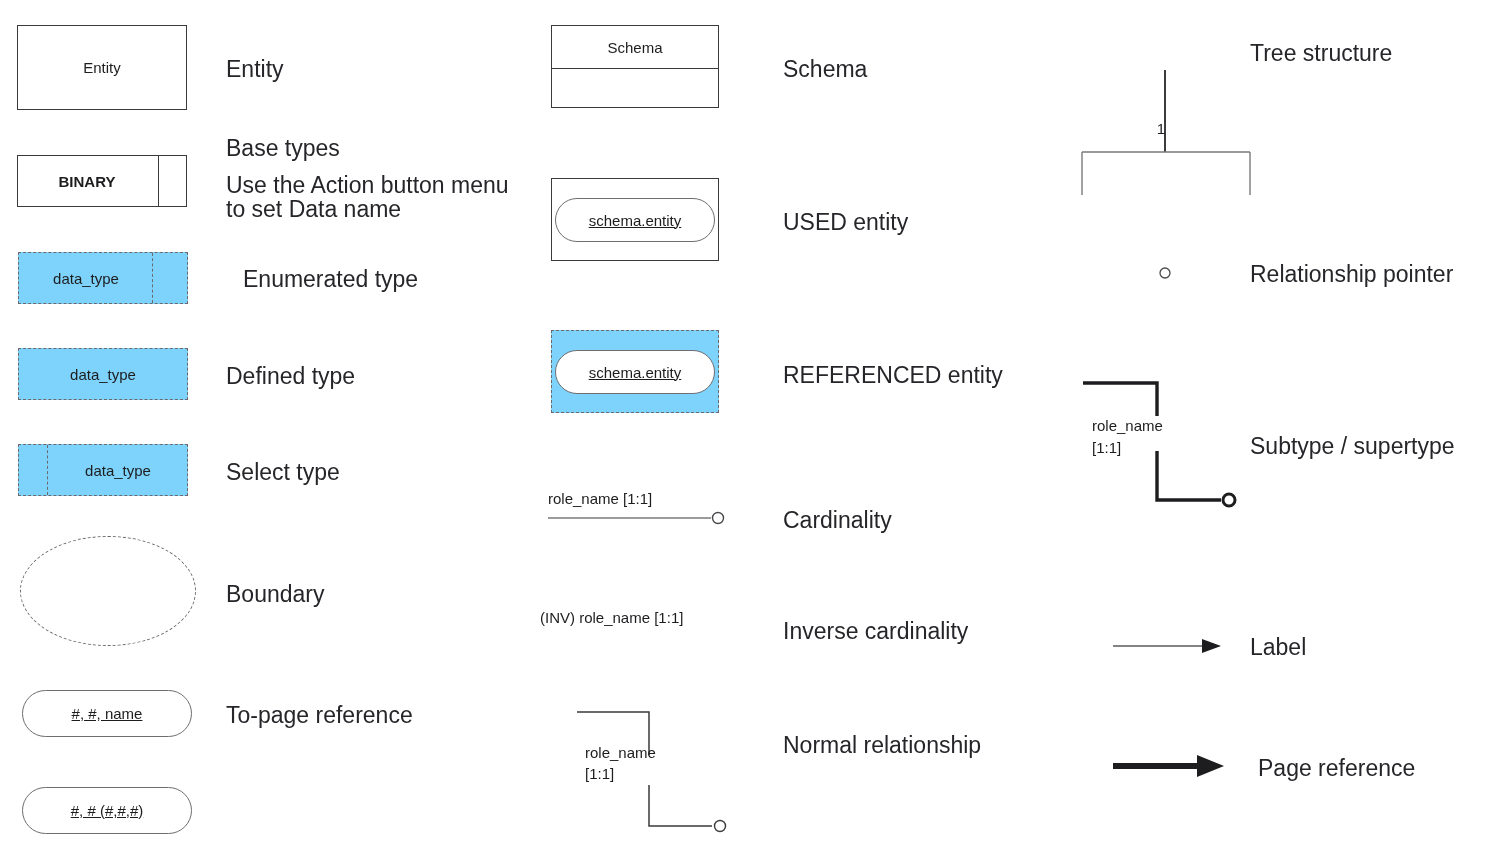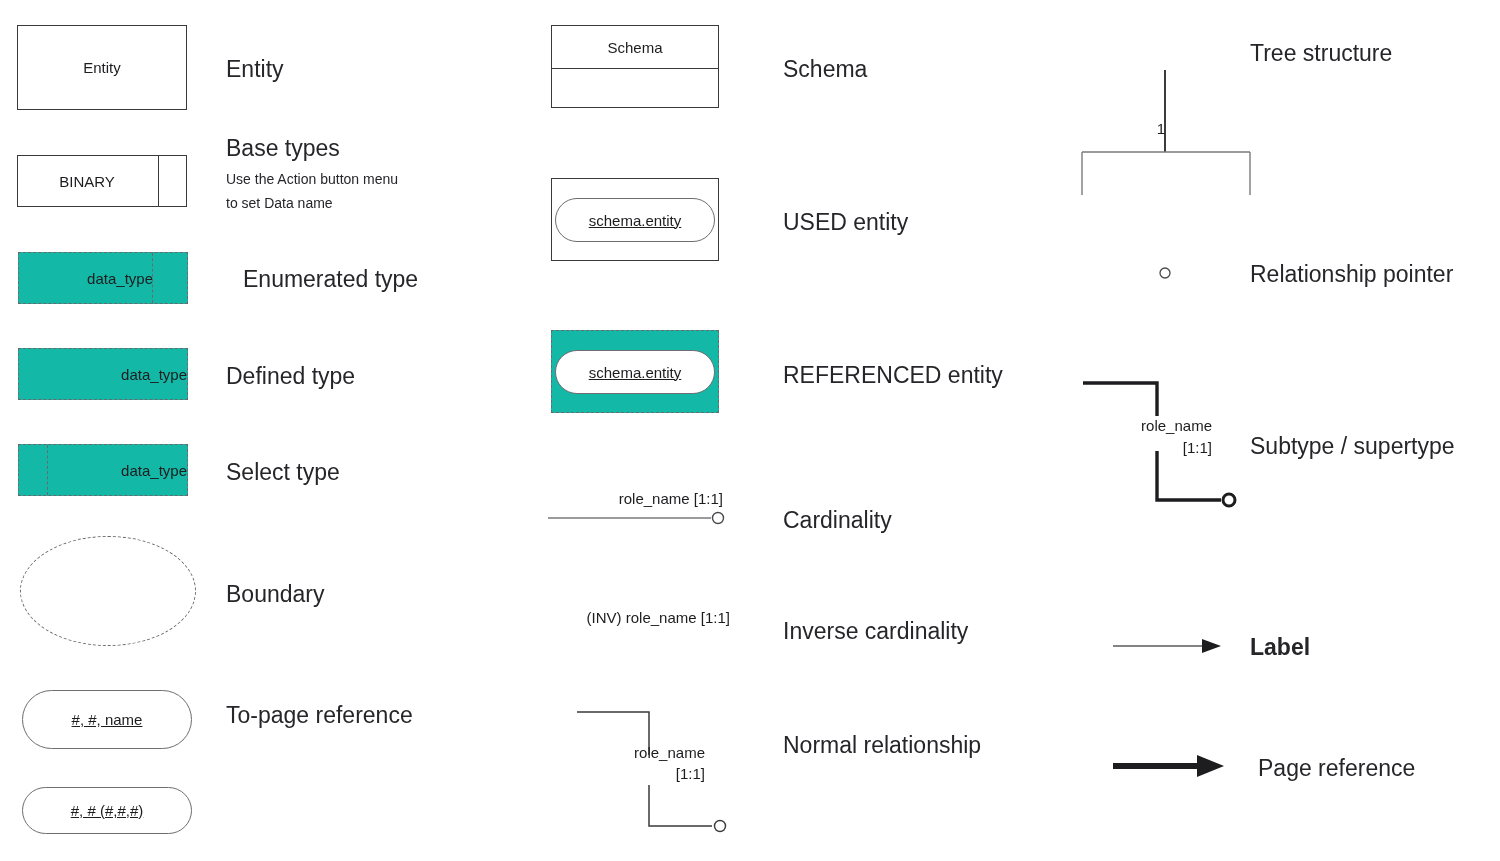--- a/index.html
+++ b/index.html
@@ -21,42 +21,42 @@
   .abs { position: absolute; }
 
   
   .desc {
     font-size: 23px;
     color: #26262a;
     line-height: 1.15;
     white-space: nowrap;
   }
   .desc-sub {
-    font-size: 14px;
+    font-size: 23px;
     color: #26262a;
     line-height: 1.32;
     white-space: nowrap;
   }
 
   
   .box {
     box-sizing: border-box;
     border: 1.3px solid #3a3a3c;
     background: #ffffff;
     display: flex;
     align-items: center;
     justify-content: center;
   }
   .box-dashed {
     box-sizing: border-box;
     border: 1.4px dashed #6a6a6e;
-    background: #14b8a6;
+    background: #7dd3fc;
     display: flex;
     align-items: center;
-    justify-content: flex-end;
+    justify-content: center;
   }
   .shape-text {
     font-size: 15px;
     color: #1d1d1f;
     white-space: nowrap;
   }
   .divider-v {
     position: absolute;
     top: 0;
     bottom: 0;
@@ -80,38 +80,38 @@
     background: #ffffff;
     border-radius: 999px;
     display: flex;
     align-items: center;
     justify-content: center;
     text-decoration: underline;
   }
   .conn-label {
     font-size: 15px;
     color: #1d1d1f;
-    text-align: right;
+    text-align: left;
     white-space: nowrap;
     line-height: 1.25;
   }
   svg { overflow: visible; display: block; }
 </style>
 </head>
 <body>
 
 <div id="legend">
 
   <div class="abs box" style="left:17px; top:25px; width:170px; height:85px;">
     <span class="shape-text">Entity</span>
   </div>
   <div class="abs desc" style="left:226px; top:56px;">Entity</div>
 
   <div class="abs box" style="left:17px; top:155px; width:170px; height:52px; position:absolute;">
-    <span class="shape-text" style="margin-right:30px;">BINARY</span>
+    <span class="shape-text" style="margin-right:30px;font-weight:bold;">BINARY</span>
     <span class="divider-v" style="left:140px;"></span>
   </div>
   <div class="abs desc" style="left:226px; top:135px; font-weight:400;">Base types</div>
   <div class="abs desc-sub" style="left:226px; top:170px;">Use the Action button menu</div>
   <div class="abs desc-sub" style="left:226px; top:194px;">to set Data name</div>
 
   <div class="abs box-dashed" style="left:18px; top:252px; width:170px; height:52px;">
     <span class="shape-text" style="margin-right:34px;">data_type</span>
     <span class="divider-v-dashed" style="left:133px;"></span>
   </div>
@@ -125,21 +125,21 @@
   <div class="abs box-dashed" style="left:18px; top:444px; width:170px; height:52px;">
     <span class="shape-text" style="margin-left:30px;">data_type</span>
     <span class="divider-v-dashed" style="left:28px;"></span>
   </div>
   <div class="abs desc" style="left:226px; top:459px;">Select type</div>
 
   <div class="abs" style="left:20px; top:536px; width:176px; height:110px; box-sizing:border-box;
               border:1.4px dashed #6a6a6e; border-radius:50%;"></div>
   <div class="abs desc" style="left:226px; top:581px;">Boundary</div>
 
-  <div class="abs pill" style="left:22px; top:690px; width:170px; height:59px;">
+  <div class="abs pill" style="left:22px; top:690px; width:170px; height:47px;">
     <span class="shape-text">#, #, name</span>
   </div>
   <div class="abs desc" style="left:226px; top:702px;">To-page reference</div>
 
   <div class="abs pill" style="left:22px; top:787px; width:170px; height:47px;">
     <span class="shape-text">#, # (#,#,#)</span>
   </div>
 
   <div class="abs box" style="left:551px; top:25px; width:168px; height:83px; display:block;">
     <div style="height:42px; display:flex; align-items:center; justify-content:center;">
@@ -202,21 +202,21 @@
     <circle cx="148" cy="122" r="6" fill="#ffffff" stroke="#1d1d1f" stroke-width="3"></circle>
   </svg>
   <div class="abs conn-label" style="left:1092px; top:417px; width:120px;">role_name</div>
   <div class="abs conn-label" style="left:1092px; top:439px; width:120px;">[1:1]</div>
   <div class="abs desc" style="left:1250px; top:433px;">Subtype / supertype</div>
 
   <svg class="abs" width="120" height="22" style="left:1111px; top:635px;">
     <line x1="2" y1="11" x2="93" y2="11" stroke="#5a5a5e" stroke-width="1.5"></line>
     <polygon points="91,4 110,11 91,18" fill="#1d1d1f"></polygon>
   </svg>
-  <div class="abs desc" style="left:1250px; top:634px;font-weight:bold;">Label</div>
+  <div class="abs desc" style="left:1250px; top:634px;">Label</div>
 
   <svg class="abs" width="120" height="26" style="left:1111px; top:753px;">
     <line x1="2" y1="13" x2="90" y2="13" stroke="#1d1d1f" stroke-width="6"></line>
     <polygon points="86,2 113,13 86,24" fill="#1d1d1f"></polygon>
   </svg>
   <div class="abs desc" style="left:1250px; top:755px;margin-left:8px;">Page reference</div>
 
 </div>
 
 </body></html>

